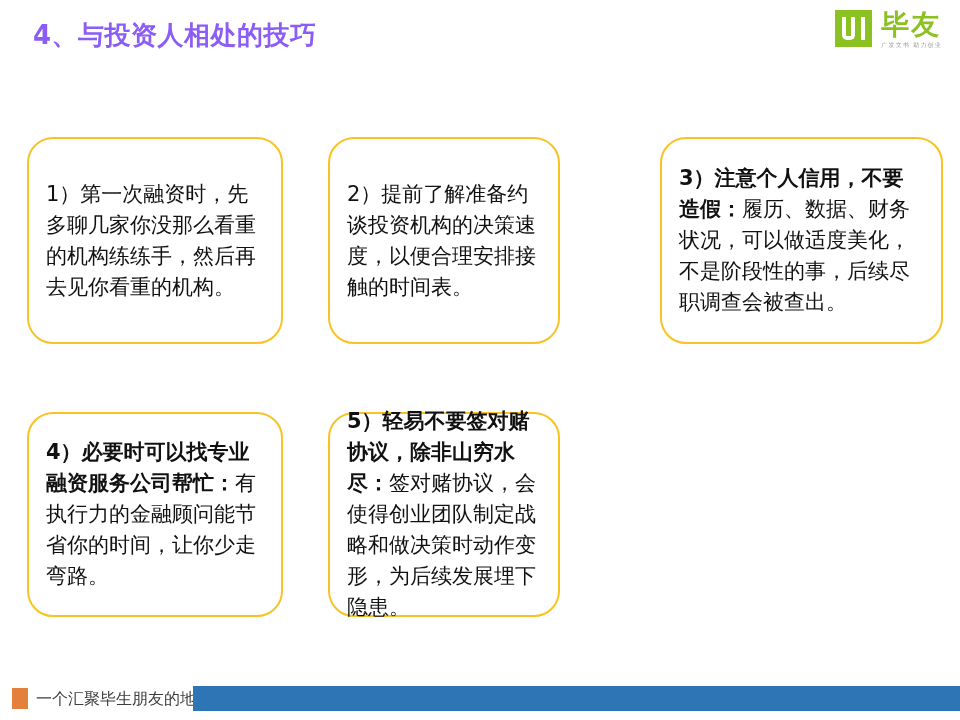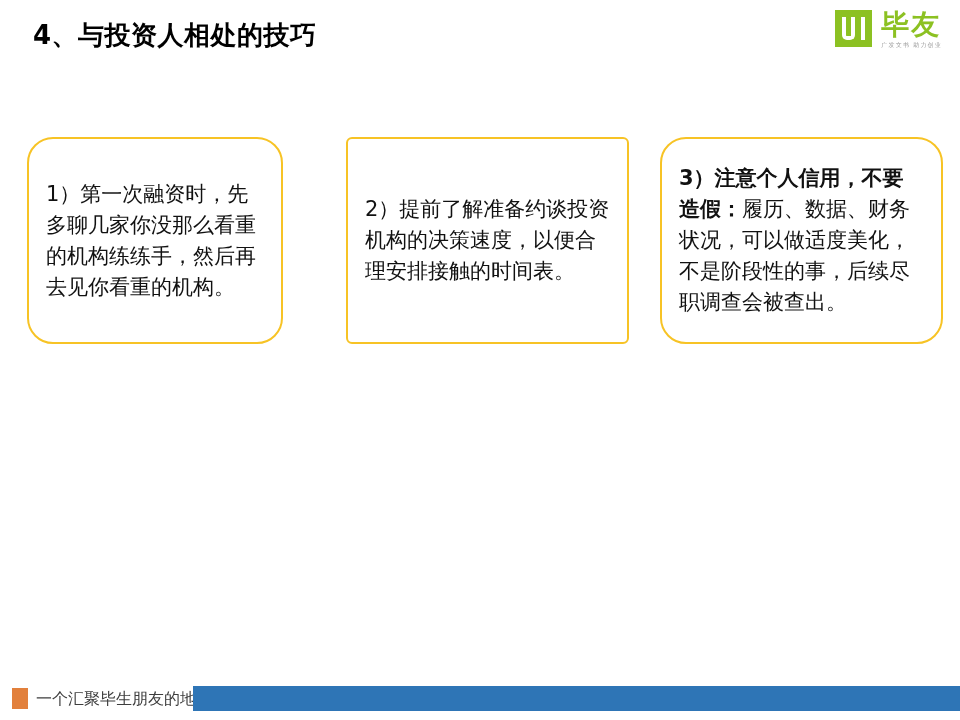--- a/index.html
+++ b/index.html
@@ -24,21 +24,21 @@
     background: #ffffff;
   }
 
   
   .slide-title {
     position: absolute;
     left: 33px;
     top: 18px;
     font-size: 26px;
     font-weight: bold;
-    color: #000000;
+    color: #8b5cf6;
     letter-spacing: 0.5px;
     white-space: nowrap;
   }
 
   
   .logo {
     position: absolute;
     right: 18px;
     top: 10px;
     height: 46px;
@@ -108,21 +108,21 @@
     border: 2px solid #F7C325;
     border-radius: 26px;
     background: #ffffff;
     padding: 16px 17px;
     display: flex;
     align-items: center;
   }
   .card-r1 { top: 0px;   height: 207px; }
   .card-r2 { top: 275px; height: 205px; }
   .card-c1 { left: 0px;   width: 256px; }
-  .card-c2 { left: 319px; width: 283px; border-radius: 6px; }
+  .card-c2 { left: 301px; width: 232px; }
   .card-c3 { left: 633px; width: 283px; }
 
   .card-text {
     font-size: 21px;
     line-height: 31px;
     color: #111111;
     letter-spacing: 0px;
     width: 100%;
   }
   .card-text .lead {
@@ -194,21 +194,31 @@
         <span class="lead"></span><span>2）提前了解准备约谈投资机构的决策速度，以便合理安排接触的时间表。</span>
       </div>
     </div>
 
     <div class="card card-r1 card-c3">
       <div class="card-text">
         <span class="lead">3）注意个人信用，不要造假：</span><span>履历、数据、财务状况，可以做适度美化，不是阶段性的事，后续尽职调查会被查出。</span>
       </div>
     </div>
 
-
+    <div class="card card-r2 card-c1">
+      <div class="card-text">
+        <span class="lead">4）必要时可以找专业融资服务公司帮忙：</span><span>有执行力的金融顾问能节省你的时间，让你少走弯路。</span>
+      </div>
+    </div>
+
+    <div class="card card-r2 card-c2">
+      <div class="card-text">
+        <span class="lead">5）轻易不要签对赌协议，除非山穷水尽：</span><span>签对赌协议，会使得创业团队制定战略和做决策时动作变形，为后续发展埋下隐患。</span>
+      </div>
+    </div>
 
 
   </div>
 
   <div class="footer">
     <div class="footer-swatch"></div>
     <div class="footer-text">一个汇聚毕生朋友的地方</div>
     <div class="footer-bar"></div>
   </div>
 

